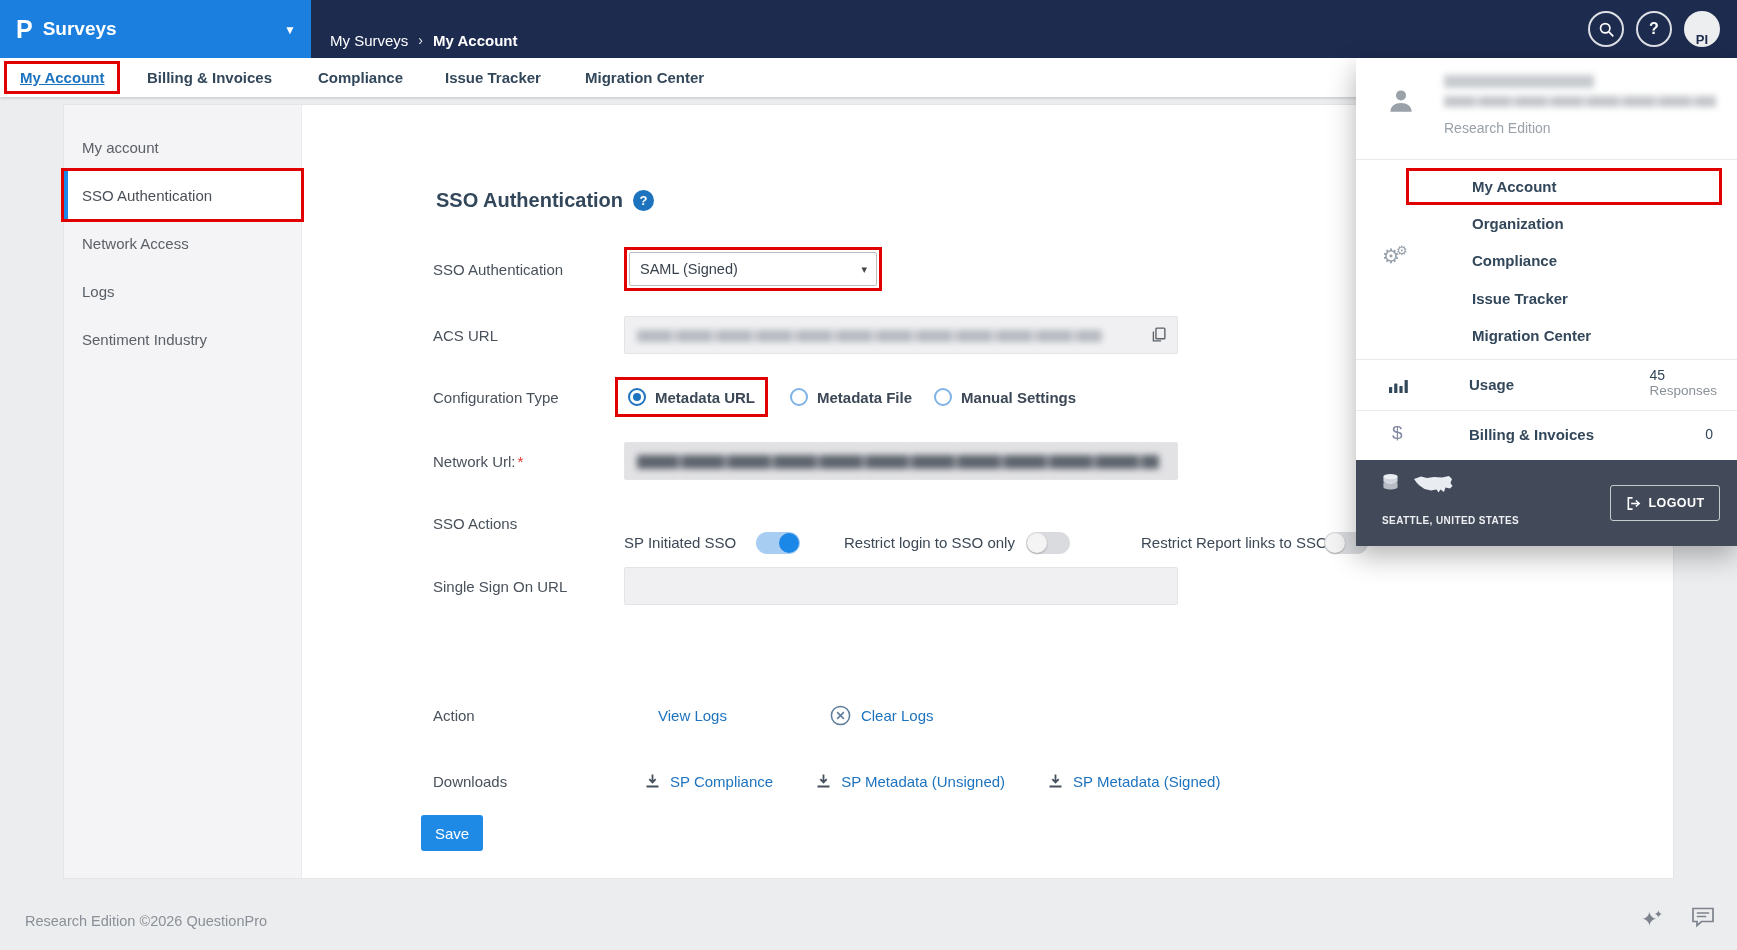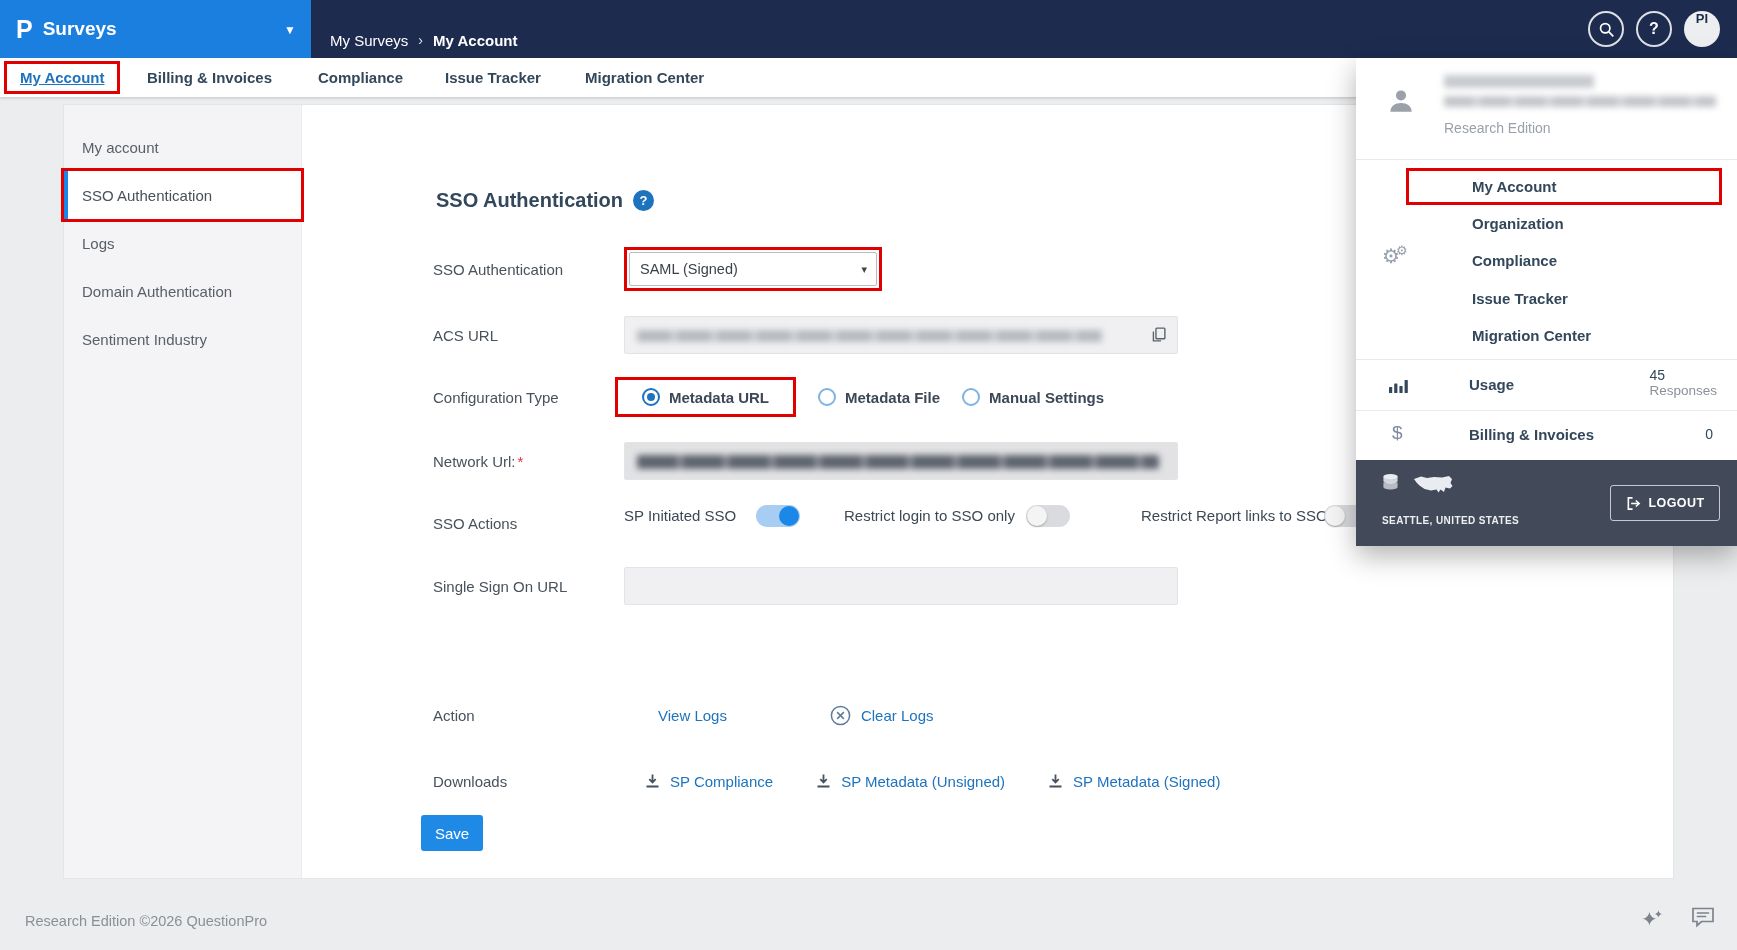--- a/index.html
+++ b/index.html
@@ -15,21 +15,21 @@
   .brand-area{position:absolute;left:0;top:0;width:311px;height:58px;background:#1B7FE0;display:flex;align-items:center;cursor:pointer;}
   .logo-p{margin-left:16px;color:#fff;font-size:25px;font-weight:800;line-height:1;}
   .brand-text{margin-left:10px;color:#fff;font-size:19px;font-weight:700;}
   .brand-caret{position:absolute;left:284px;top:23px;color:#fff;font-size:12px;}
   .breadcrumb{position:absolute;left:330px;top:0;height:58px;display:flex;align-items:center;gap:10px;color:#fff;font-size:15px;margin-top:11px;}
   .bc-parent{cursor:pointer;}
   .bc-sep{font-size:14px;opacity:.85;}
   .bc-current{font-weight:700;}
   .topbar-right{position:absolute;right:17px;top:11px;display:flex;gap:12px;align-items:center;}
   .circle-btn{width:36px;height:36px;border-radius:50%;border:2px solid rgba(255,255,255,.85);background:transparent;display:flex;align-items:center;justify-content:center;color:#fff;font-size:16px;font-weight:700;cursor:pointer;font-family:inherit;}
-  .avatar{width:36px;height:36px;border-radius:50%;background:#EDEEF0;display:flex;align-items:flex-start;justify-content:center;color:var(--navy);font-weight:700;font-size:13px;cursor:pointer;}
+  .avatar{width:36px;height:36px;border-radius:50%;background:#EDEEF0;display:flex;align-items:flex-end;justify-content:center;color:var(--navy);font-weight:700;font-size:13px;cursor:pointer;}
 
   
   .subnav{position:absolute;left:0;top:58px;width:100%;height:39px;background:#fff;box-shadow:0 1px 3px rgba(0,0,0,.18);z-index:20;}
   .tab{position:absolute;top:0;height:39px;display:flex;align-items:center;font-size:15px;font-weight:600;color:var(--text);cursor:pointer;}
   .tab.active{color:var(--link);text-decoration:underline;}
   .tab-redbox{position:absolute;left:4px;top:3px;height:33px;border:3px solid var(--red);display:flex;align-items:center;padding:0 13px;}
   .tab-redbox .tab{position:static;height:auto;}
 
   
   .content-card{position:absolute;left:63px;top:104px;width:1611px;height:775px;background:#fff;border:1px solid #E4E5E7;z-index:5;}
@@ -50,27 +50,27 @@
   .sel-caret{position:absolute;right:9px;top:10px;font-size:11px;color:#444;}
 
   .ginput{width:554px;height:38px;background:#F0F0F2;border:1px solid #E3E4E6;border-radius:2px;position:relative;cursor:text;}
   .ginput.dark{background:#E2E2E5;}
   .blurbar{position:absolute;left:12px;border-radius:2px;filter:blur(3px);}
   .blurbar.light{top:13px;height:12px;width:465px;background:repeating-linear-gradient(90deg,#B6BAC1 0 34px,#CFD2D6 34px 40px);}
   .blurbar.dark{top:12px;height:14px;width:522px;background:repeating-linear-gradient(90deg,#5E646D 0 40px,#8A8F96 40px 46px);}
   .copy-btn{position:absolute;right:8px;top:8px;width:22px;height:22px;border:none;background:transparent;cursor:pointer;padding:0;}
 
   .radio-group{display:flex;align-items:center;gap:22px;}
-  .radio-redbox{border:3px solid var(--red);padding:8px 24px;margin-left:-9px;display:flex;align-items:flex-end;}
+  .radio-redbox{border:3px solid var(--red);padding:8px 10px;margin-left:-9px;display:flex;align-items:flex-end;}
   .radio-item{display:flex;align-items:center;gap:9px;font-size:15px;font-weight:600;color:#3C4856;cursor:pointer;}
   .radio{width:18px;height:18px;border-radius:50%;border:2px solid #7FB3E8;background:#fff;position:relative;flex-shrink:0;}
   .radio.sel{border-color:var(--link);}
   .radio.sel::after{content:"";position:absolute;inset:3px;background:var(--link);border-radius:50%;}
 
-  .toggles-row{position:absolute;left:131px;top:391px;height:40px;width:1200px;}
+  .toggles-row{position:absolute;left:131px;top:418px;height:40px;width:1200px;}
   .tlabel{position:absolute;top:11px;font-size:15px;color:#3C4856;white-space:nowrap;}
   .toggle{position:absolute;top:9px;width:44px;height:22px;border-radius:11px;cursor:pointer;}
   .toggle .knob{position:absolute;top:1px;width:20px;height:20px;border-radius:50%;}
   .toggle.on{background:#A7CDF2;}
   .toggle.on .knob{right:1px;background:var(--blue);}
   .toggle.off{background:#D9DBDE;}
   .toggle.off .knob{left:1px;background:#F4F4F5;box-shadow:0 1px 2px rgba(0,0,0,.25);}
 
   .blue-link{color:var(--link);font-size:15px;font-weight:500;cursor:pointer;text-decoration:none;white-space:nowrap;}
   .action-links{display:flex;align-items:center;margin-left:34px;}
@@ -152,22 +152,22 @@
     <span class="tab" style="left:147px">Billing &amp; Invoices</span>
     <span class="tab" style="left:318px">Compliance</span>
     <span class="tab" style="left:445px">Issue Tracker</span>
     <span class="tab" style="left:585px">Migration Center</span>
   </nav>
 
   <section class="content-card">
     <aside class="sidebar">
       <div class="side-item">My account</div>
       <div class="side-item active">SSO Authentication</div>
+      <div class="side-item">Network Access</div>
       <div class="side-item">Logs</div>
-      <div class="side-item">Domain Authentication</div>
       <div class="side-item">Sentiment Industry</div>
     </aside>
 
     <main class="form-area">
       <h1 class="form-title">
         <span>SSO Authentication</span>
         <span class="help-badge">?</span>
       </h1>
 
       <div class="frow" style="top:144px">

